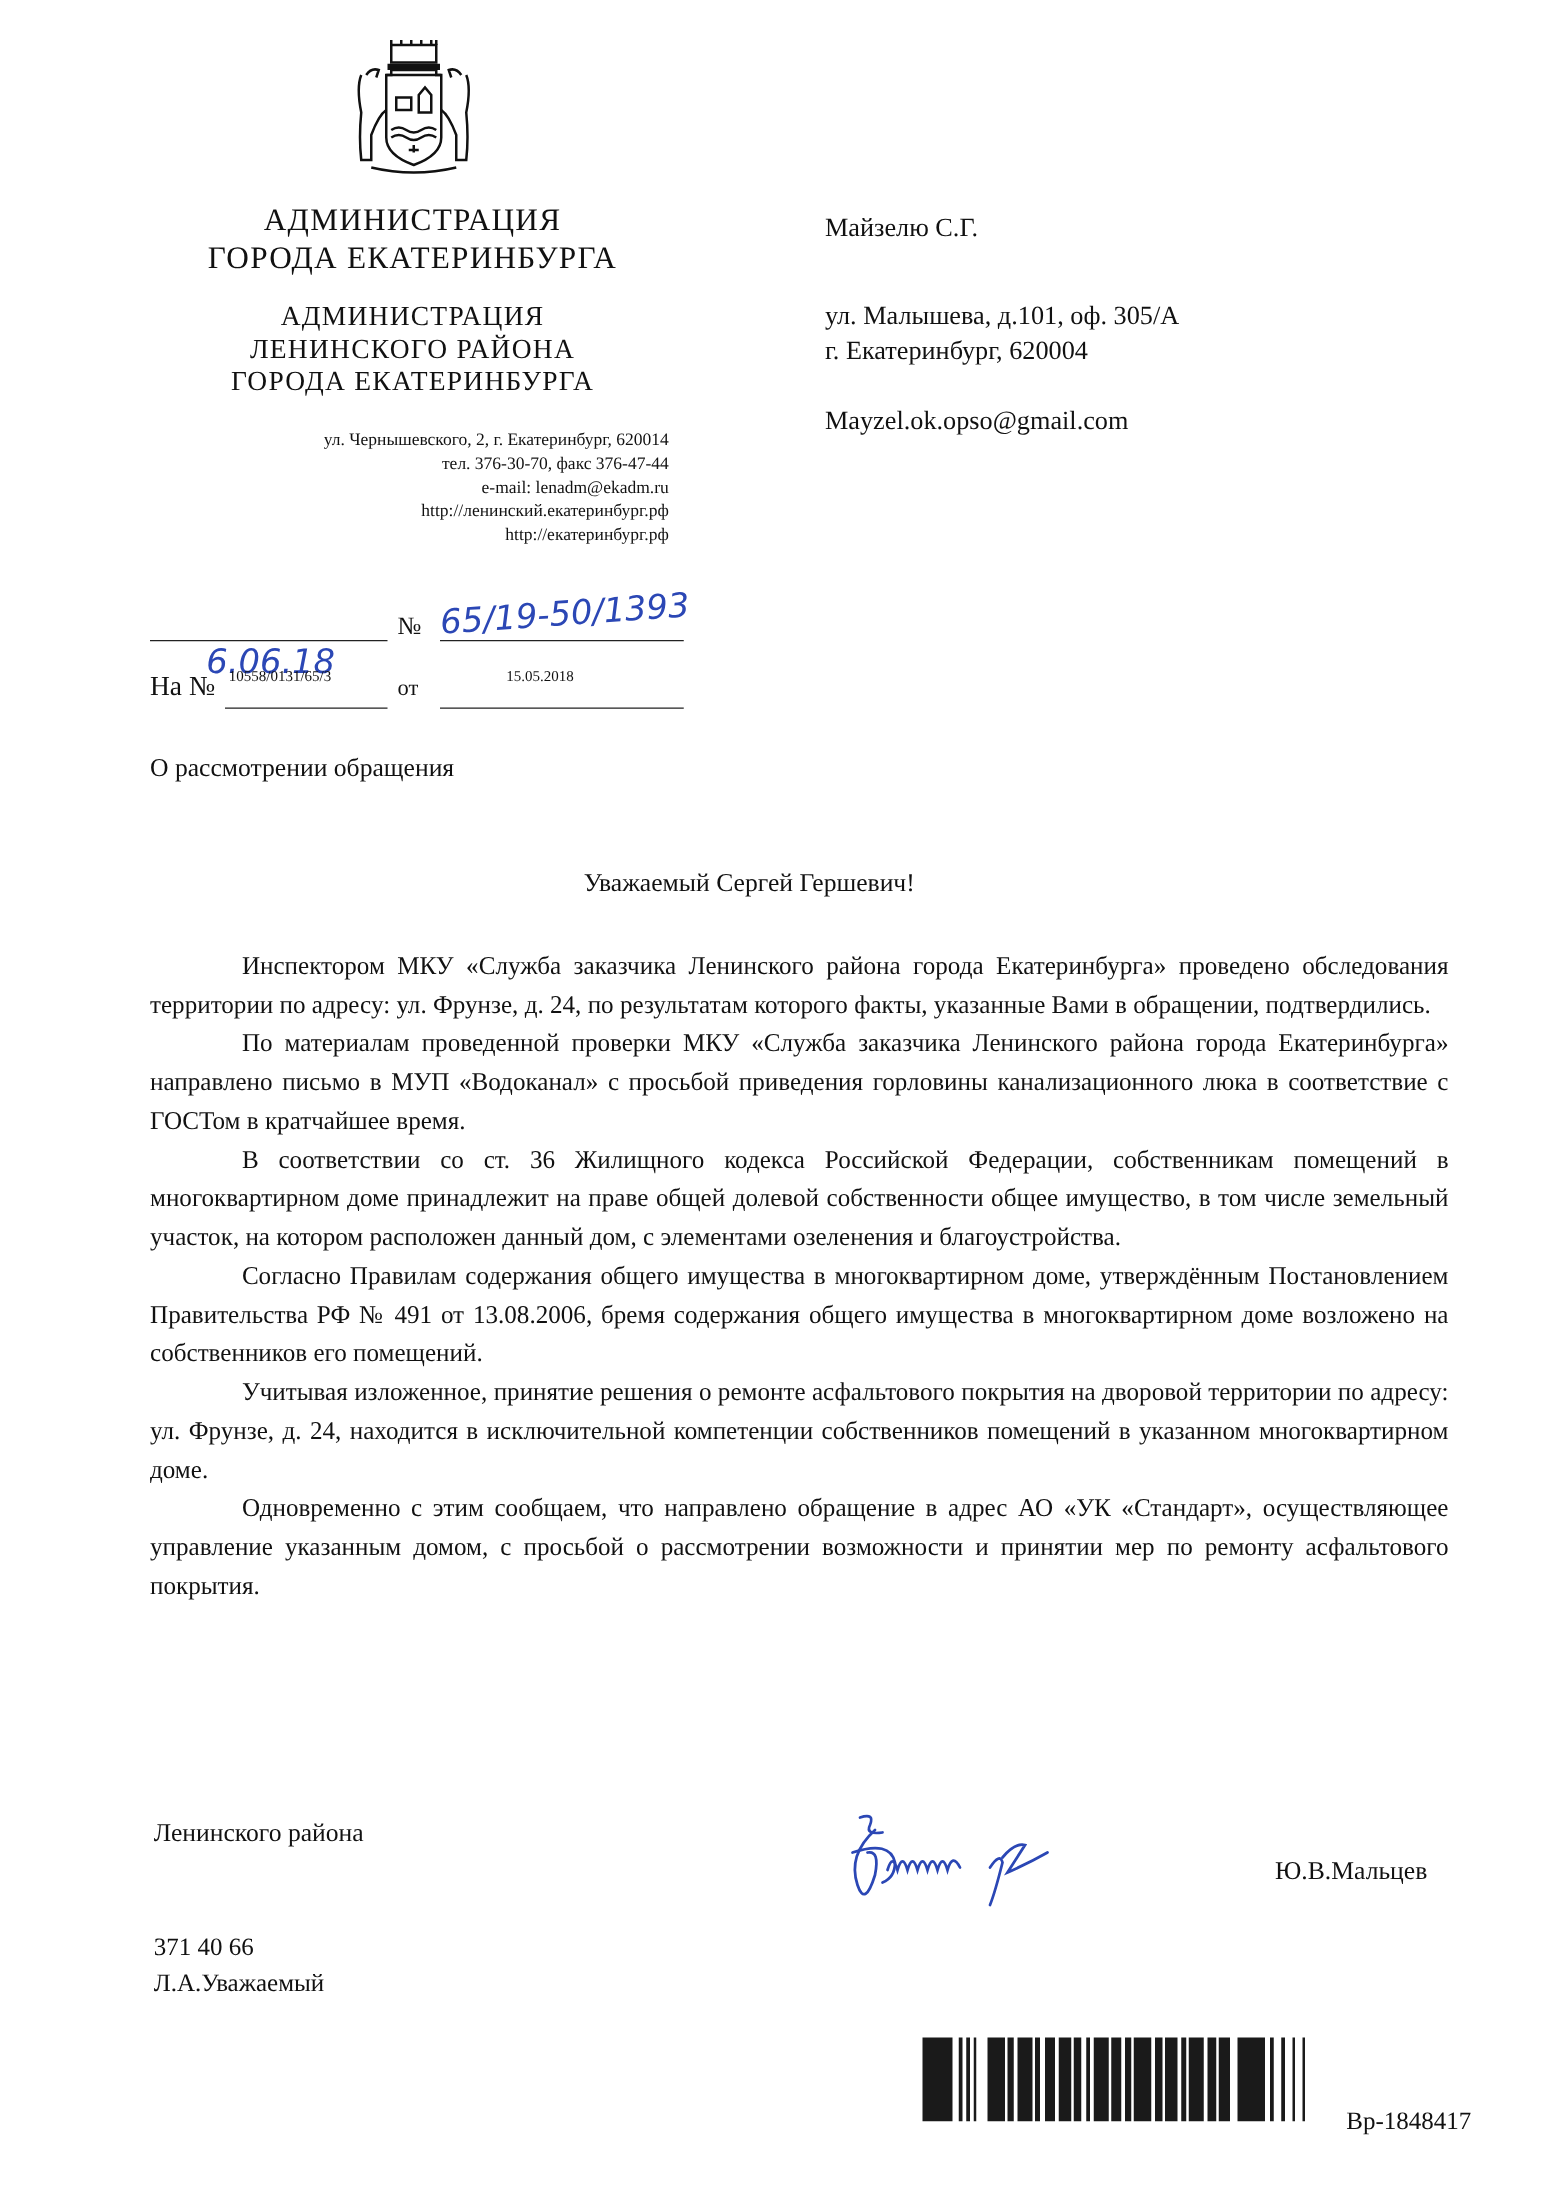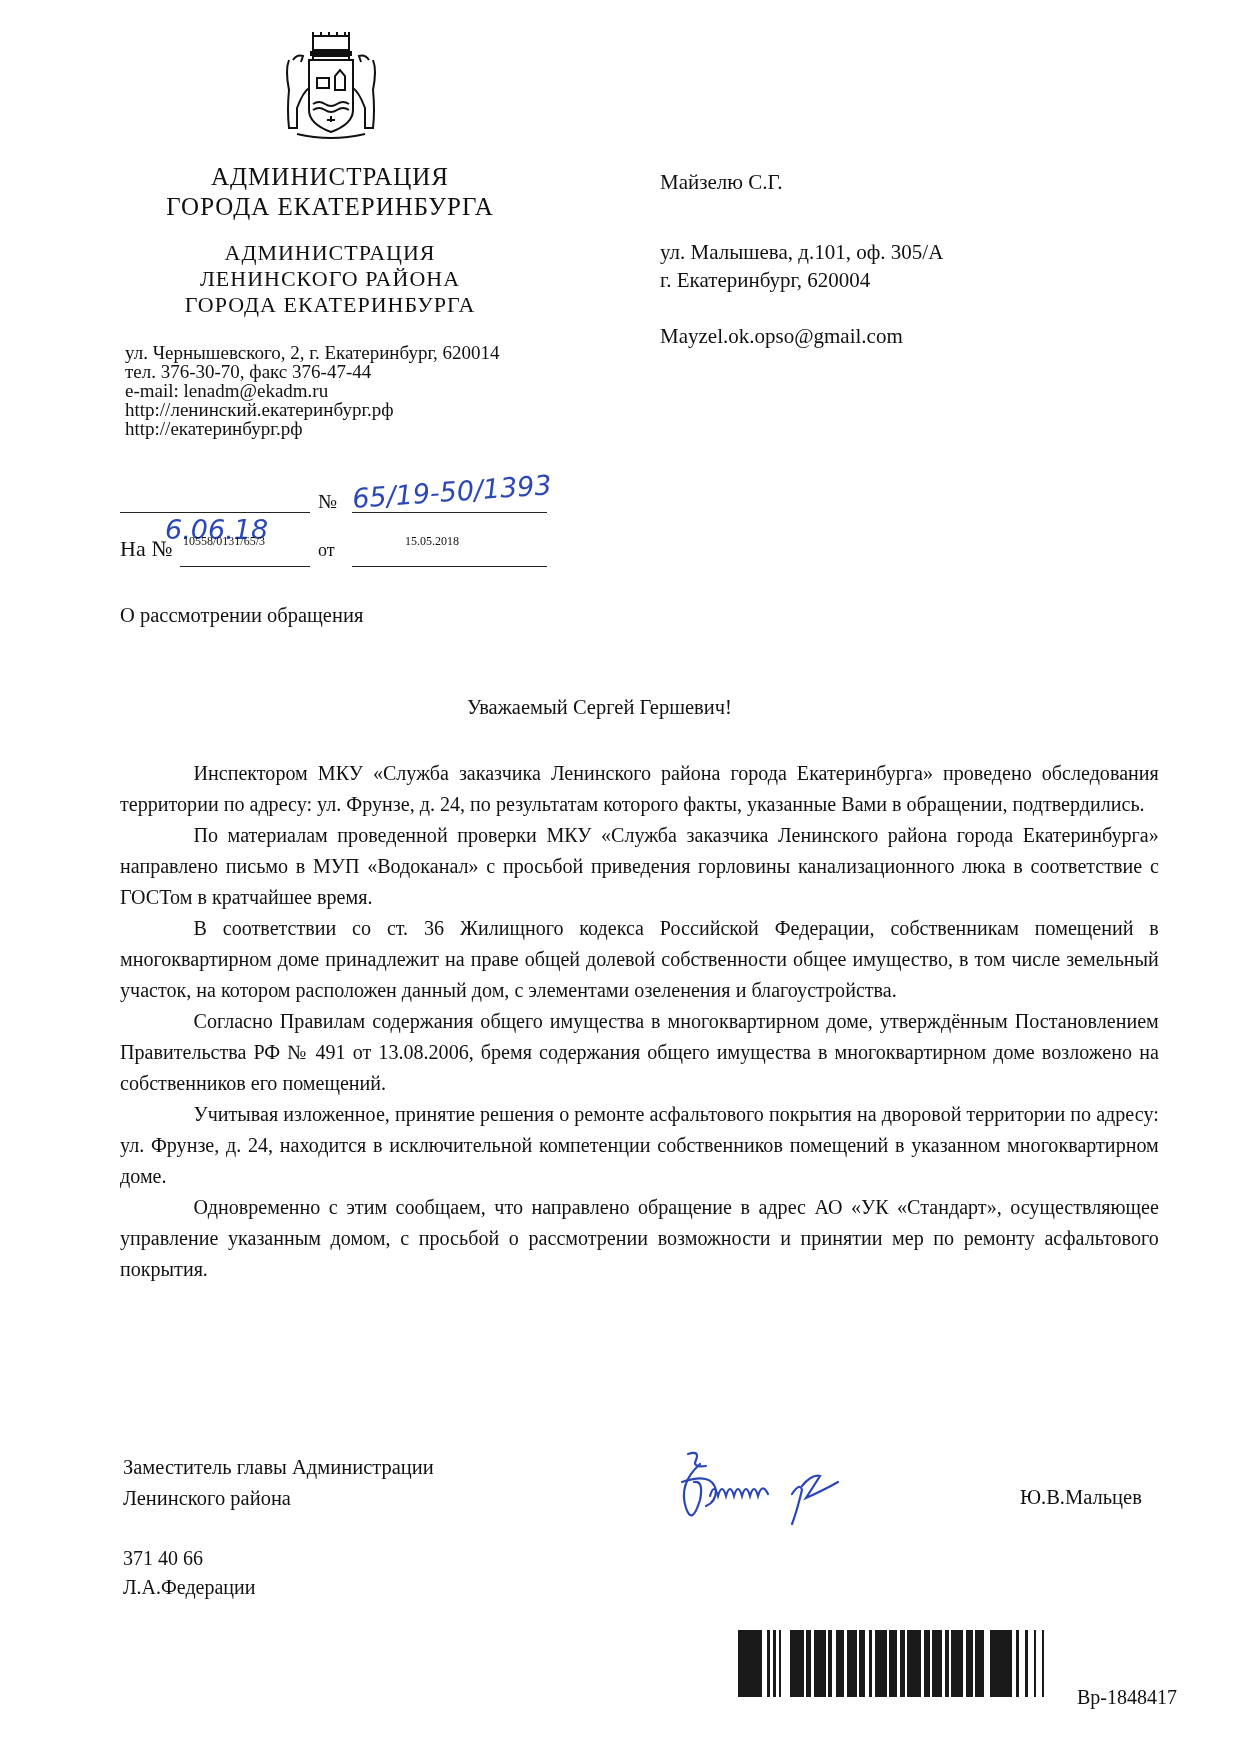--- a/index.html
+++ b/index.html
@@ -3,21 +3,21 @@
 <meta charset="utf-8">
 <style>
   html, body { margin: 0; padding: 0; background: #ffffff; }
   body { width: 1235px; height: 1756px; position: relative; overflow: hidden;
          font-family: "Liberation Serif", "DejaVu Serif", serif; color: #111; }
   .abs { position: absolute; }
   .emblem { left: 273px; top: 30px; width: 115px; width:115px; height: 115px; }
   .org { left: 125px; width: 410px; text-align: center; font-weight: normal; letter-spacing: 1px; }
   .org1 { top: 162px; font-size: 25px; line-height: 30px; }
   .org2 { top: 240px; font-size: 22px; line-height: 26px; }
-  .contacts { left: 125px; width: 410px; top: 343px; text-align: left; font-size: 19px; line-height: 19px; }
+  .contacts { left: 125px; width: 410px; top: 343px; text-align: right; font-size: 14px; line-height: 19px; }
   .hand { color: #2b47b5; font-family: "DejaVu Sans", sans-serif; font-style: italic; font-size: 27px; }
   .line { border-bottom: 1.5px solid #222; }
   .printed { font-size: 20px; }
   .small { font-size: 12px; text-align: right; }
   .addr { left: 660px; top: 168px; font-size: 21px; line-height: 28px; }
   .body-text { left: 120px; width: 1060px; top: 758px; font-size: 20.5px; line-height: 31px;
                text-align: justify; font-family: "Liberation Serif", serif; transform: scaleX(0.98); transform-origin: left top; }
   .body-text p { margin: 0; text-indent: 75px; }
   .sig-label { left: 123px; top: 1452px; font-size: 20.5px; line-height: 31px; }
   .sig-name { left: 1020px; top: 1486px; font-size: 20.5px; }
@@ -96,40 +96,39 @@
 <div class="abs body-text">
   <p>Инспектором МКУ «Служба заказчика Ленинского района города Екатеринбурга» проведено обследования территории по адресу: ул. Фрунзе, д. 24, по результатам которого факты, указанные Вами в обращении, подтвердились.</p>
   <p>По материалам проведенной проверки МКУ «Служба заказчика Ленинского района города Екатеринбурга» направлено письмо в МУП «Водоканал» с просьбой приведения горловины канализационного люка в соответствие с ГОСТом в кратчайшее время.</p>
   <p>В соответствии со ст. 36 Жилищного кодекса Российской Федерации, собственникам помещений в многоквартирном доме принадлежит на праве общей долевой собственности общее имущество, в том числе земельный участок, на котором расположен данный дом, с элементами озеленения и благоустройства.</p>
   <p>Согласно Правилам содержания общего имущества в многоквартирном доме, утверждённым Постановлением Правительства РФ № 491 от 13.08.2006, бремя содержания общего имущества в многоквартирном доме возложено на собственников его помещений.</p>
   <p>Учитывая изложенное, принятие решения о ремонте асфальтового покрытия на дворовой территории по адресу: ул. Фрунзе, д. 24, находится в исключительной компетенции собственников помещений в указанном многоквартирном доме.</p>
   <p>Одновременно с этим сообщаем, что направлено обращение в адрес АО «УК «Стандарт», осуществляющее управление указанным домом, с просьбой о рассмотрении возможности и принятии мер по ремонту асфальтового покрытия.</p>
 </div>
 
 <div class="abs sig-label">
-  <div>Заместитель главы Администрации</div>
   <div>Ленинского района</div>
 </div>
 <div class="abs" style="left:660px; top:1446px;">
   <svg width="230" height="90" viewBox="0 0 230 90">
     <g fill="none" stroke="#2b47b5" stroke-width="2.2" stroke-linecap="round">
       <path d="M28 8 q12 -4 8 6 q-4 8 10 6"></path>
       <path d="M40 18 q-22 20 -14 44 q6 18 14 -8 q4 -20 -6 -18"></path>
       <path d="M22 36 q30 -10 34 8 q0 12 -10 16"></path>
       <path d="M50 50 q4 -14 8 0 q4 -14 8 0 q4 -14 8 0 q4 -14 8 0 q4 -14 8 0 q4 -14 8 0 q4 -14 10 -2"></path>
       <path d="M132 48 q8 -12 10 -4 q-6 24 -10 34"></path>
       <path d="M142 40 q10 -12 18 -10 l-14 22 q18 -8 32 -16"></path>
     </g>
   </svg>
 </div>
 <div class="abs sig-name">Ю.В.Мальцев</div>
 
 <div class="abs exec">
   <div>371 40 66</div>
-  <div>Л.А.Федерации</div>
+  <div>Л.А.Уважаемый</div>
 </div>
 
 <div class="abs barcode">
   <span style="width:24px;margin-right:5px"></span>
   <span style="width:3px;margin-right:3px"></span>
   <span style="width:3px;margin-right:3px"></span>
   <span style="width:2px;margin-right:9px"></span>
   <span style="width:14px;margin-right:2px"></span>
   <span style="width:5px;margin-right:3px"></span>
   <span style="width:12px;margin-right:2px"></span>

